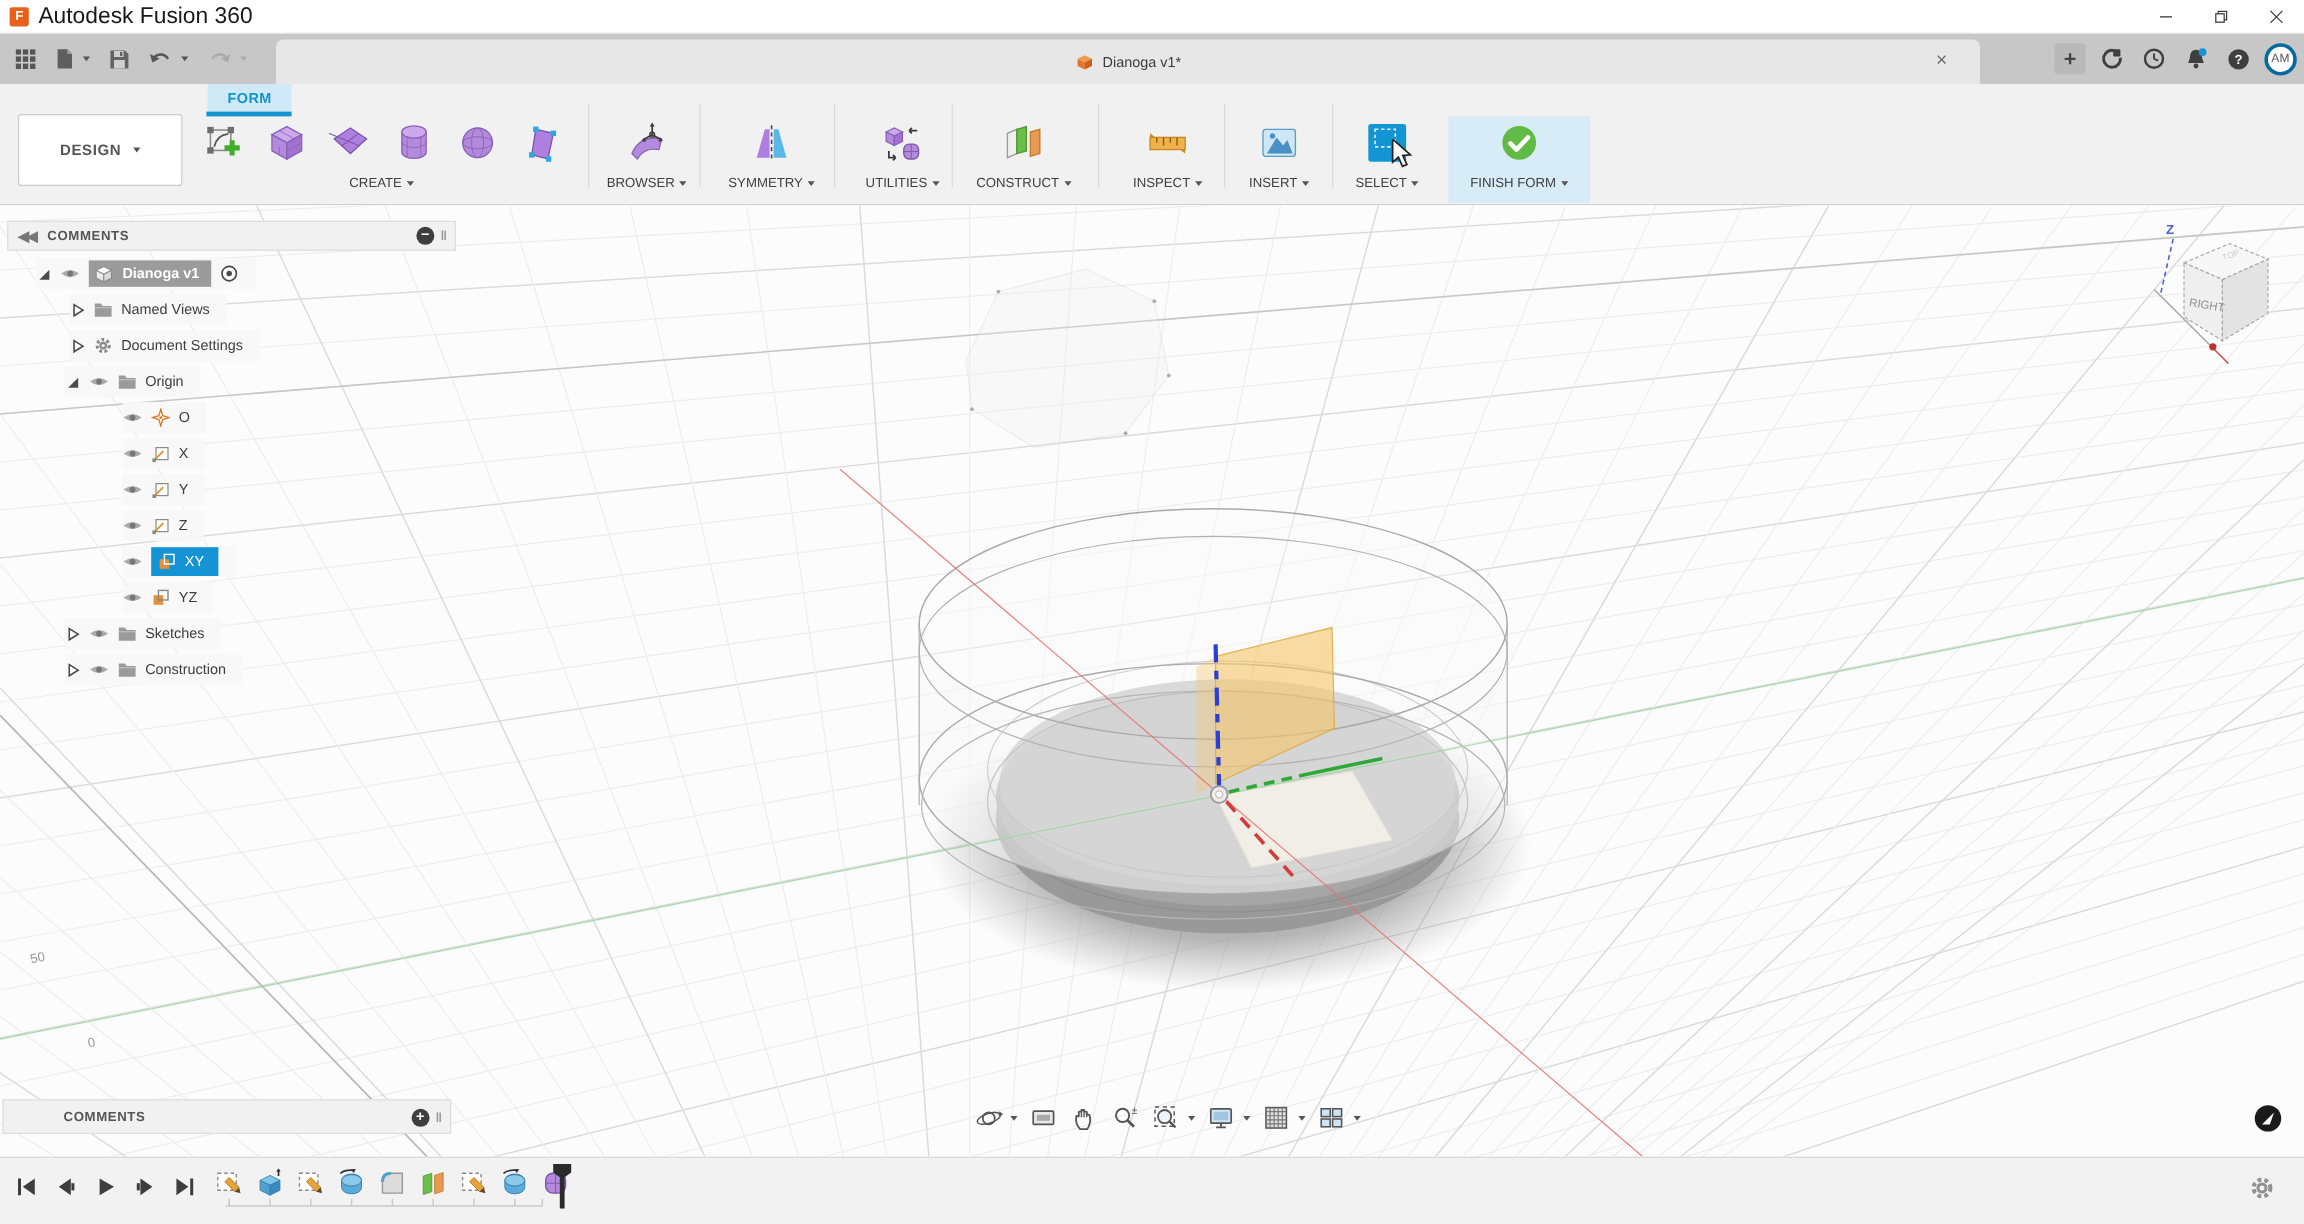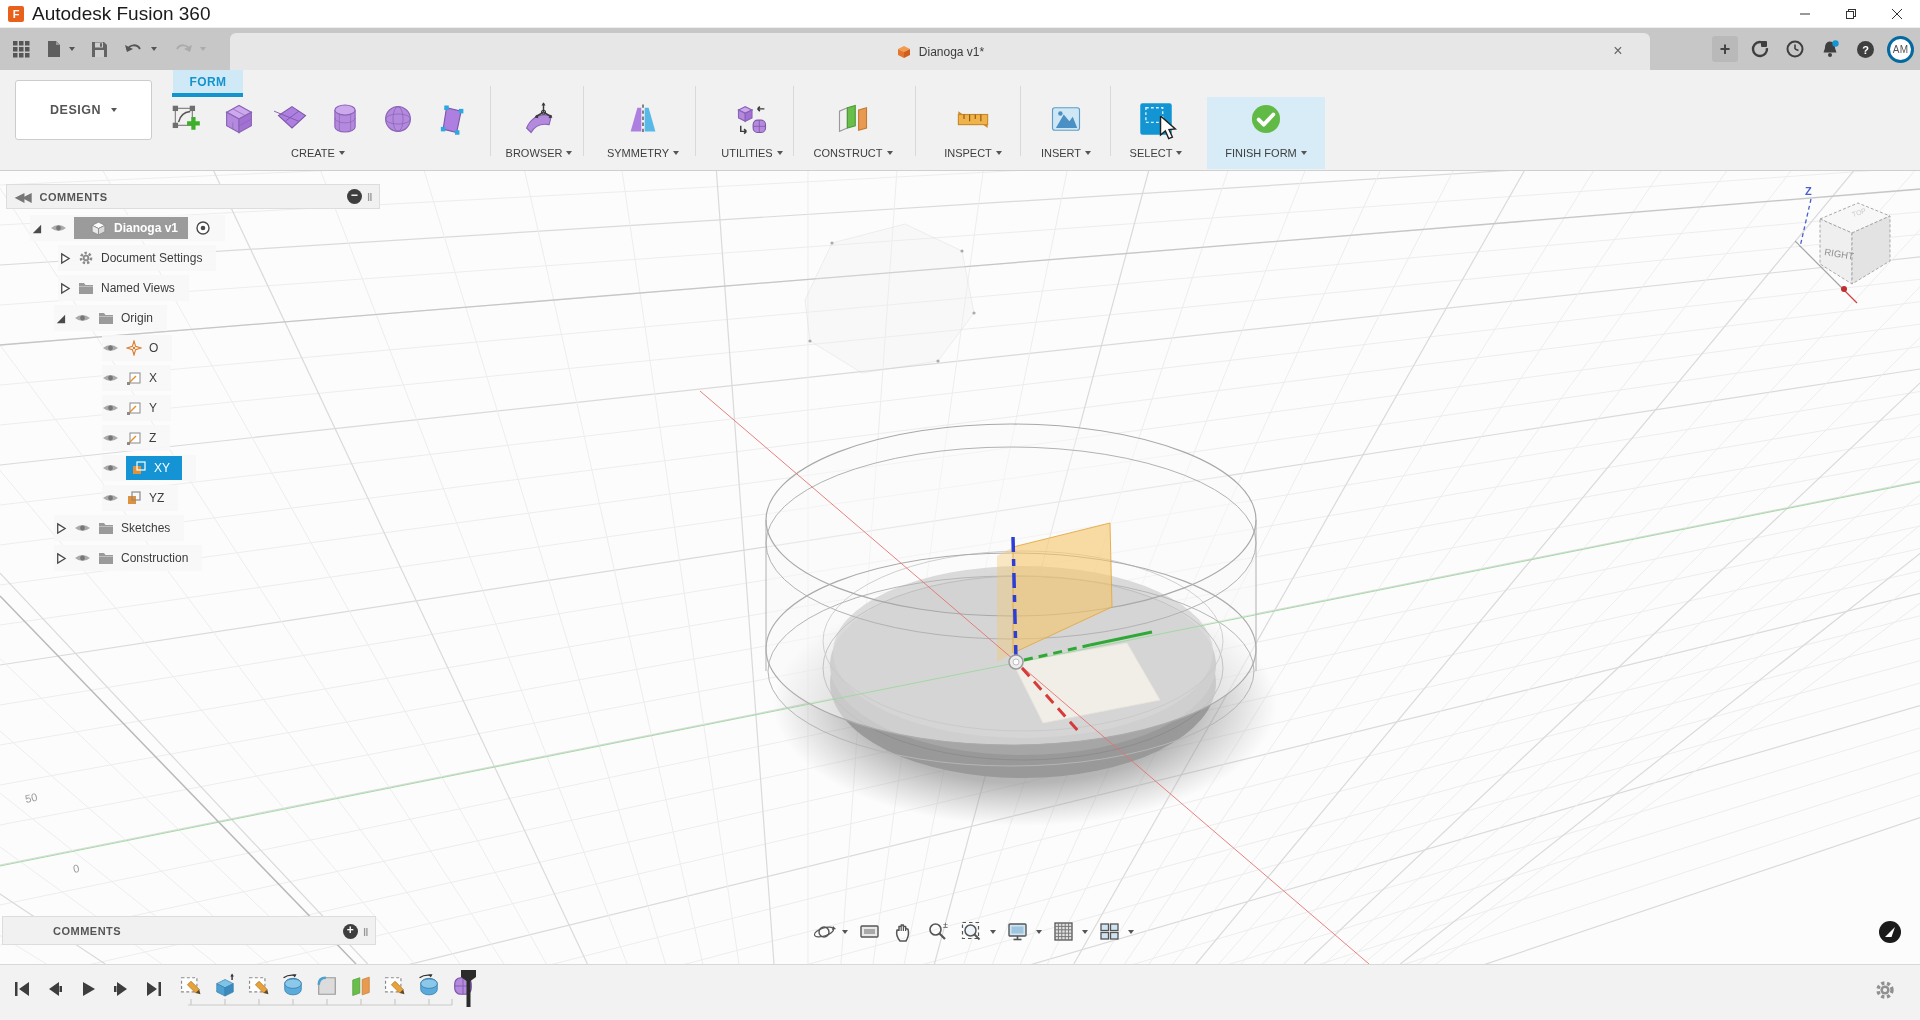--- a/index.html
+++ b/index.html
@@ -22,21 +22,21 @@
 .doctab{position:absolute;left:230px;top:5px;width:1420px;height:37px;background:#e7e7e7;border-radius:6px 6px 0 0;display:flex;align-items:center;justify-content:center}
 .doctab-inner{display:flex;align-items:center;gap:7px;font-size:12px;color:#3c3c3c}
 .tabclose{position:absolute;right:22px;top:8px;font-size:16px;color:#666;width:20px;height:20px;display:flex;align-items:center;justify-content:center}
 .strip-right{position:absolute;right:6px;top:0;height:42px;display:flex;align-items:center;gap:9px}
 .stripbtn{width:26px;height:26px;display:flex;align-items:center;justify-content:center;position:relative}
 .newtab{background:#b9b9b9;border-radius:3px;font-size:18px;color:#444;font-weight:bold}
 .avatar{width:27px;height:27px;border-radius:50%;background:#fff;border:3px solid #0369a1;display:flex;align-items:center;justify-content:center;font-size:10px;color:#555;letter-spacing:.3px}
 
 
 #ribbon{position:relative;height:101px;background:#f1f1f1;border-bottom:1px solid #cfcfcf}
-.design-btn{position:absolute;left:15px;top:10px;width:137px;height:60px;background:#fff;border:1px solid #ccc;border-radius:3px;display:flex;align-items:center;justify-content:center;gap:6px;font-size:12.5px;font-weight:bold;color:#555;letter-spacing:.5px}
+.design-btn{position:absolute;left:15px;top:25px;width:137px;height:60px;background:#fff;border:1px solid #ccc;border-radius:3px;display:flex;align-items:center;justify-content:center;gap:6px;font-size:12.5px;font-weight:bold;color:#555;letter-spacing:.5px}
 .form-tab{position:absolute;left:173px;top:0;width:70px;height:23px;background:#cfe9f6;color:#1494cf;font-size:12px;font-weight:bold;display:flex;align-items:center;justify-content:center;letter-spacing:.4px}
 .form-underline{position:absolute;left:172px;top:23px;width:71px;height:4px;background:#1494cf}
 .rsep{position:absolute;top:16px;height:70px;width:1px;background:#d9d9d9}
 .rgroup{position:absolute;top:30px;width:110px;display:flex;flex-direction:column;align-items:center}
 .ricon{width:38px;height:38px;display:flex;align-items:center;justify-content:center}
 .rlabel{margin-top:9px;font-size:11px;color:#3e3e3e;display:flex;align-items:center;white-space:nowrap}
 .caret{width:0;height:0;border-left:3.5px solid transparent;border-right:3.5px solid transparent;border-top:4.5px solid #555;display:inline-block;margin-left:4px}
 .create-group{position:absolute;left:158px;top:30px;width:320px;display:flex;flex-direction:column;align-items:center}
 .create-icons{display:flex;gap:15px;align-items:center}
 .finish-hl{position:absolute;left:1207px;top:27px;width:118px;height:72px;background:#d7ecf7;display:flex;flex-direction:column;align-items:center;padding-top:3px}
@@ -50,21 +50,21 @@
 #browser{position:absolute;left:6px;top:13px;width:374px}
 .panel-header{height:25px;background:#f1f1f1;border:1px solid #ddd;display:flex;align-items:center;font-size:11px;font-weight:bold;color:#555;letter-spacing:.5px;padding:0 8px;position:relative}
 .ph-collapse{margin-right:10px;color:#777;font-size:12px;letter-spacing:-2px}
 .ph-right{position:absolute;right:6px;top:4px;display:flex;align-items:center;gap:5px}
 .circle-btn{width:15px;height:15px;border-radius:50%;background:#3e3e3e;color:#fff;font-size:12px;line-height:13px;text-align:center}
 .grip{color:#999;font-size:11px}
 .btree{margin-top:4px}
 .brow{height:30px;display:flex;align-items:center}
 .rowbg{display:inline-flex;align-items:center;background:rgba(247,247,247,.92);height:26px;padding-right:14px;gap:7px}
 .blabel{font-size:12px;color:#3d3d3d;white-space:nowrap}
-.selgray{background:#9b9b9b;height:22px;display:inline-flex;align-items:center;gap:7px;padding:0 10px 0 16px}
+.selgray{background:#9b9b9b;height:22px;display:inline-flex;align-items:center;gap:7px;padding:0 10px 0 4px}
 .selgray .blabel{color:#fff;font-weight:bold}
 .selblue{background:#1494d4;height:24px;display:inline-flex;align-items:center;gap:7px;padding:0 12px 0 5px}
 .selblue .blabel{color:#fff}
 
 
 #commentsbar{position:absolute;left:2px;top:745px;width:374px}
 #navbar{position:absolute;left:810px;top:747px;display:flex;align-items:center;gap:6px}
 .navbtn{display:flex;align-items:center;gap:2px;padding:2px}
 #assistant{position:absolute;left:1878px;top:749px}
 
@@ -620,39 +620,39 @@
                 <circle cx="8" cy="8" r="2.3" fill="#4a4a4a"></circle>
               </svg>
           </span>
         </div>
 
         <div class="brow" style="padding-left:52px">
           <span class="rowbg">
             <svg width="13" height="13" viewBox="0 0 14 14">
                 <polygon points="4,2 12,7 4,12" fill="#fff" stroke="#4a4a4a" stroke-width="1.4"></polygon>
               </svg>
+            <svg width="16" height="14" viewBox="0 0 16 14">
+                <path d="M1,2 h5 l1.5,2 H15 v9 H1 z" fill="#9a9a9a"></path>
+                <path d="M1,5.5 h14" stroke="#c9c9c9" stroke-width=".8"></path>
+              </svg>
+            <span class="blabel">Named Views</span>
+          </span>
+        </div>
+
+        <div class="brow" style="padding-left:52px">
+          <span class="rowbg">
+            <svg width="13" height="13" viewBox="0 0 14 14">
+                <polygon points="4,2 12,7 4,12" fill="#fff" stroke="#4a4a4a" stroke-width="1.4"></polygon>
+              </svg>
             <svg width="16" height="16" viewBox="0 0 16 16">
                 <circle cx="8" cy="8" r="5" fill="none" stroke="#8a8a8a" stroke-width="2.6" stroke-dasharray="2.3 2"></circle>
                 <circle cx="8" cy="8" r="3.2" fill="#8a8a8a"></circle>
                 <circle cx="8" cy="8" r="1.4" fill="#f4f4f4"></circle>
               </svg>
             <span class="blabel">Document Settings</span>
-          </span>
-        </div>
-
-        <div class="brow" style="padding-left:52px">
-          <span class="rowbg">
-            <svg width="13" height="13" viewBox="0 0 14 14">
-                <polygon points="4,2 12,7 4,12" fill="#fff" stroke="#4a4a4a" stroke-width="1.4"></polygon>
-              </svg>
-            <svg width="16" height="14" viewBox="0 0 16 14">
-                <path d="M1,2 h5 l1.5,2 H15 v9 H1 z" fill="#9a9a9a"></path>
-                <path d="M1,5.5 h14" stroke="#c9c9c9" stroke-width=".8"></path>
-              </svg>
-            <span class="blabel">Named Views</span>
           </span>
         </div>
 
         <div class="brow" style="padding-left:48px">
           <span class="rowbg">
             <svg width="13" height="13" viewBox="0 0 14 14">
                 <polygon points="12,3 12,12 3,12" fill="#4a4a4a"></polygon>
               </svg>
             <svg width="17" height="12" viewBox="0 0 17 12">
                 <path d="M1,6 Q8.5,0 16,6 Q8.5,12 1,6 z" fill="#aaa"></path>

